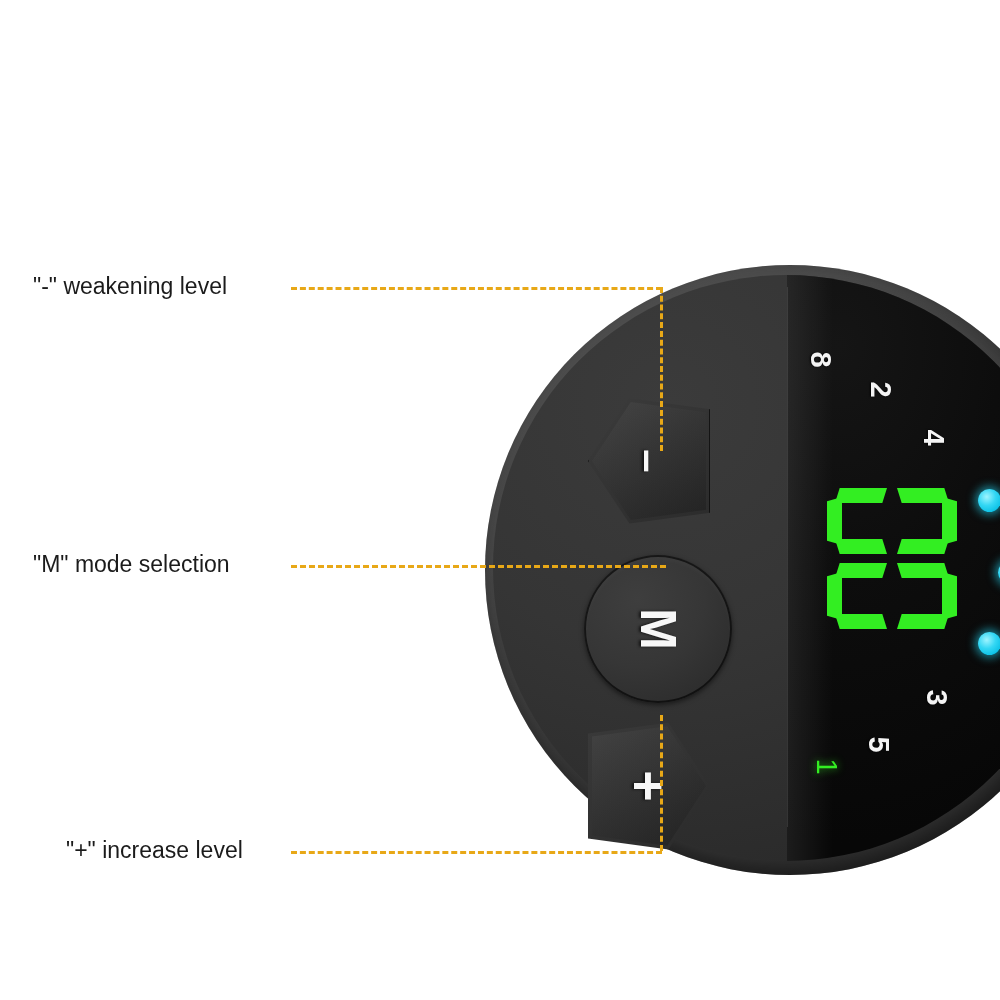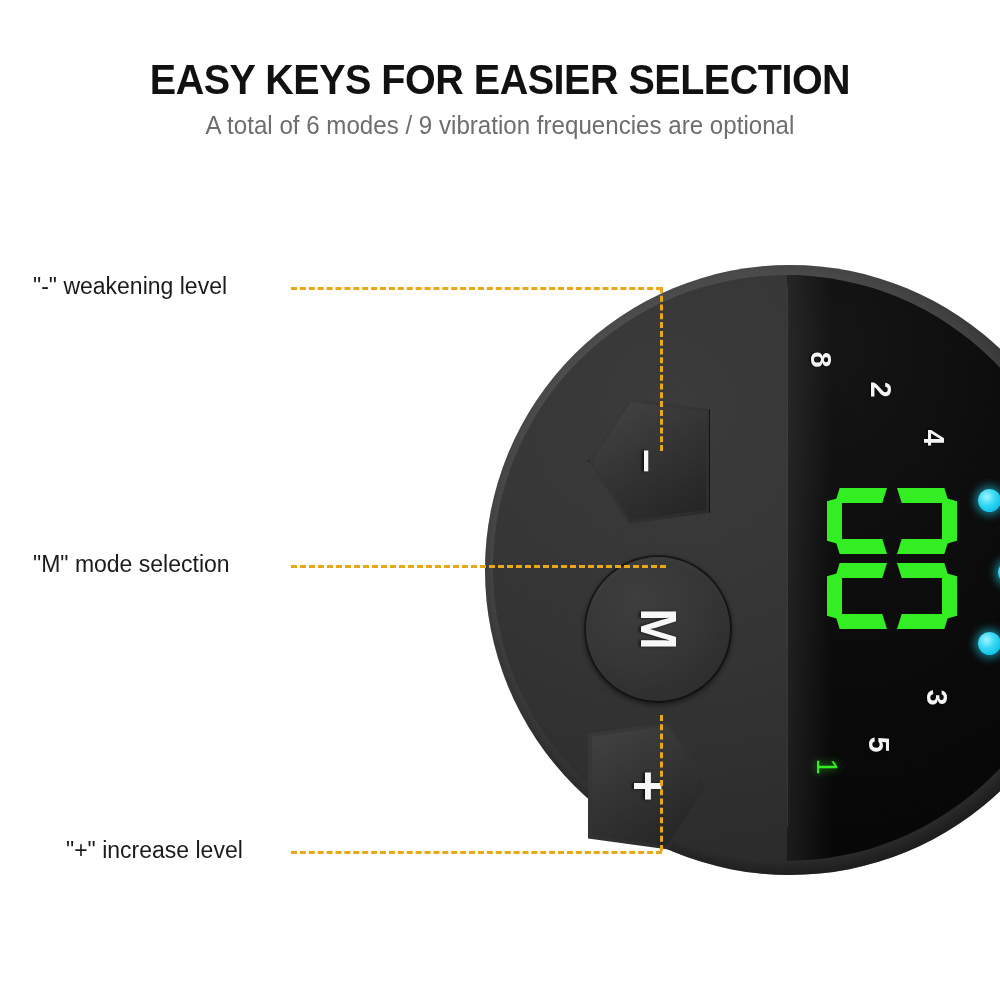--- a/index.html
+++ b/index.html
@@ -262,24 +262,20 @@
     color: #1b1b1b;
     white-space: nowrap;
     line-height: 1.2;
   }
 </style>
 </head>
 <body>
 
 <div id="stage">
 
-  <div id="header">
-    <div id="title">EASY KEYS FOR EASIER SELECTION</div>
-    <div id="subtitle">A total of 6 modes / 9 vibration frequencies are optional</div>
-  </div>
 
   <div id="device">
 
     <div id="device-rim"></div>
     <div id="device-body"></div>
 
     <div id="display-clip">
       <div id="display-panel"></div>
     </div>
     <div id="display-edge"></div>

